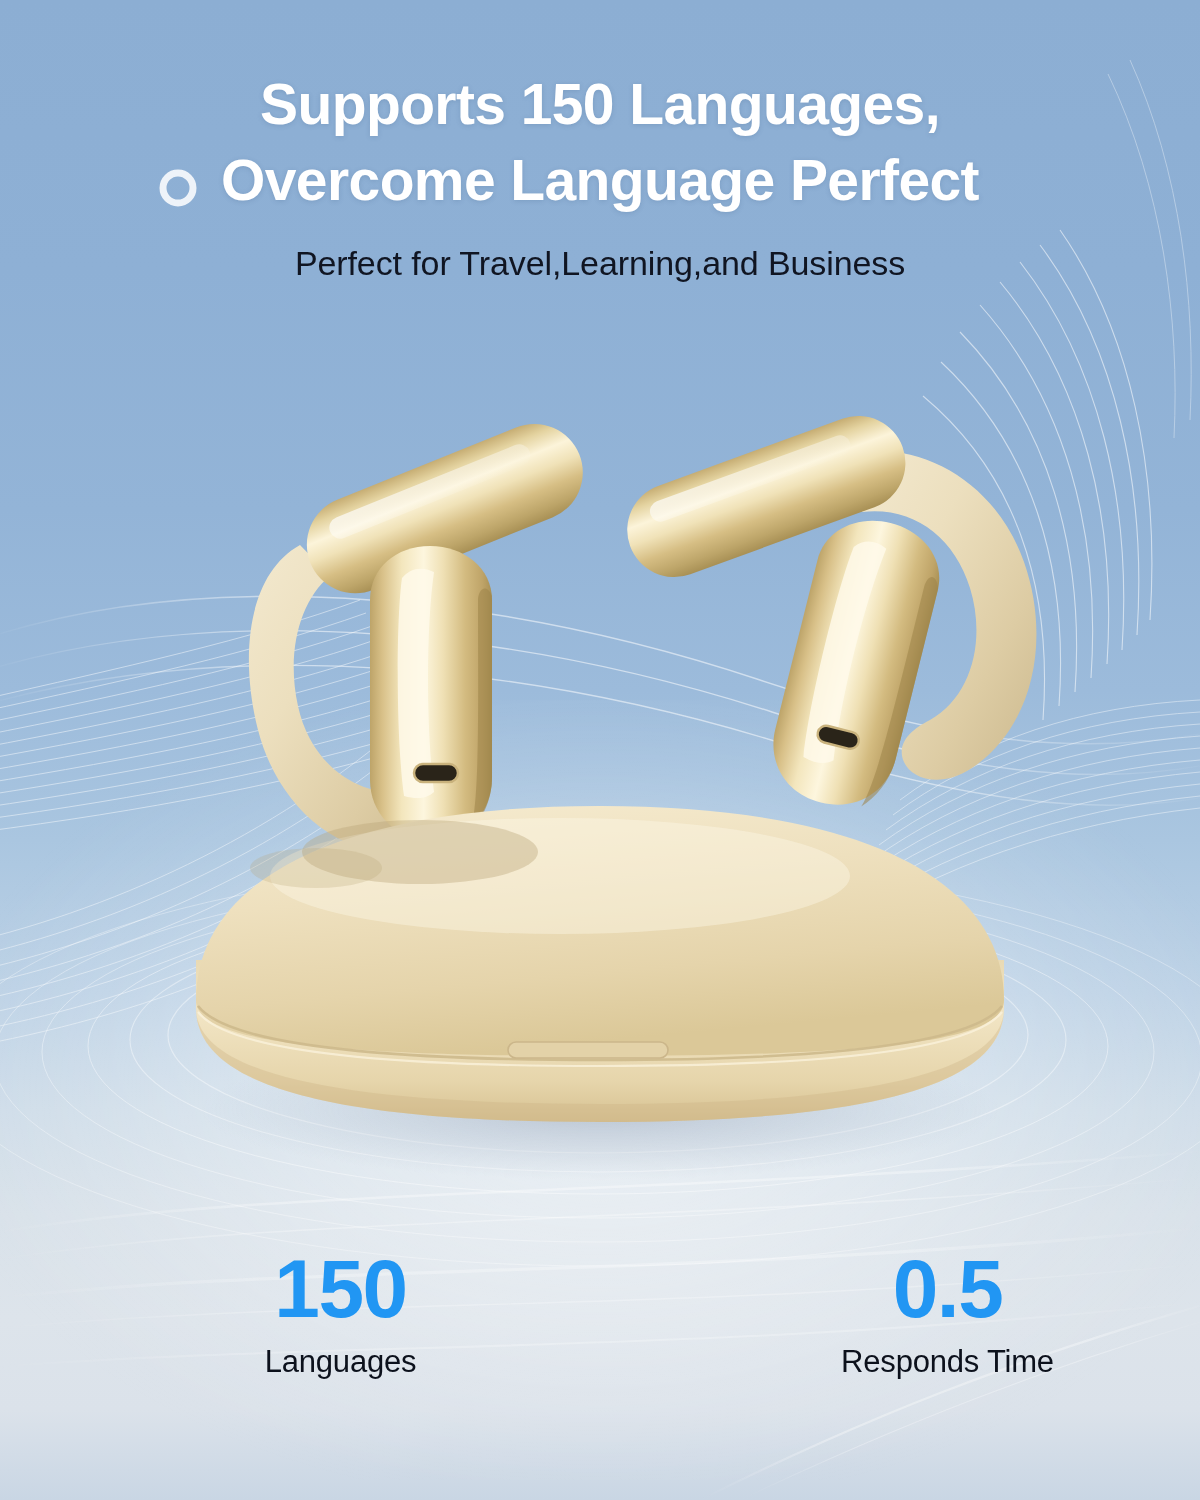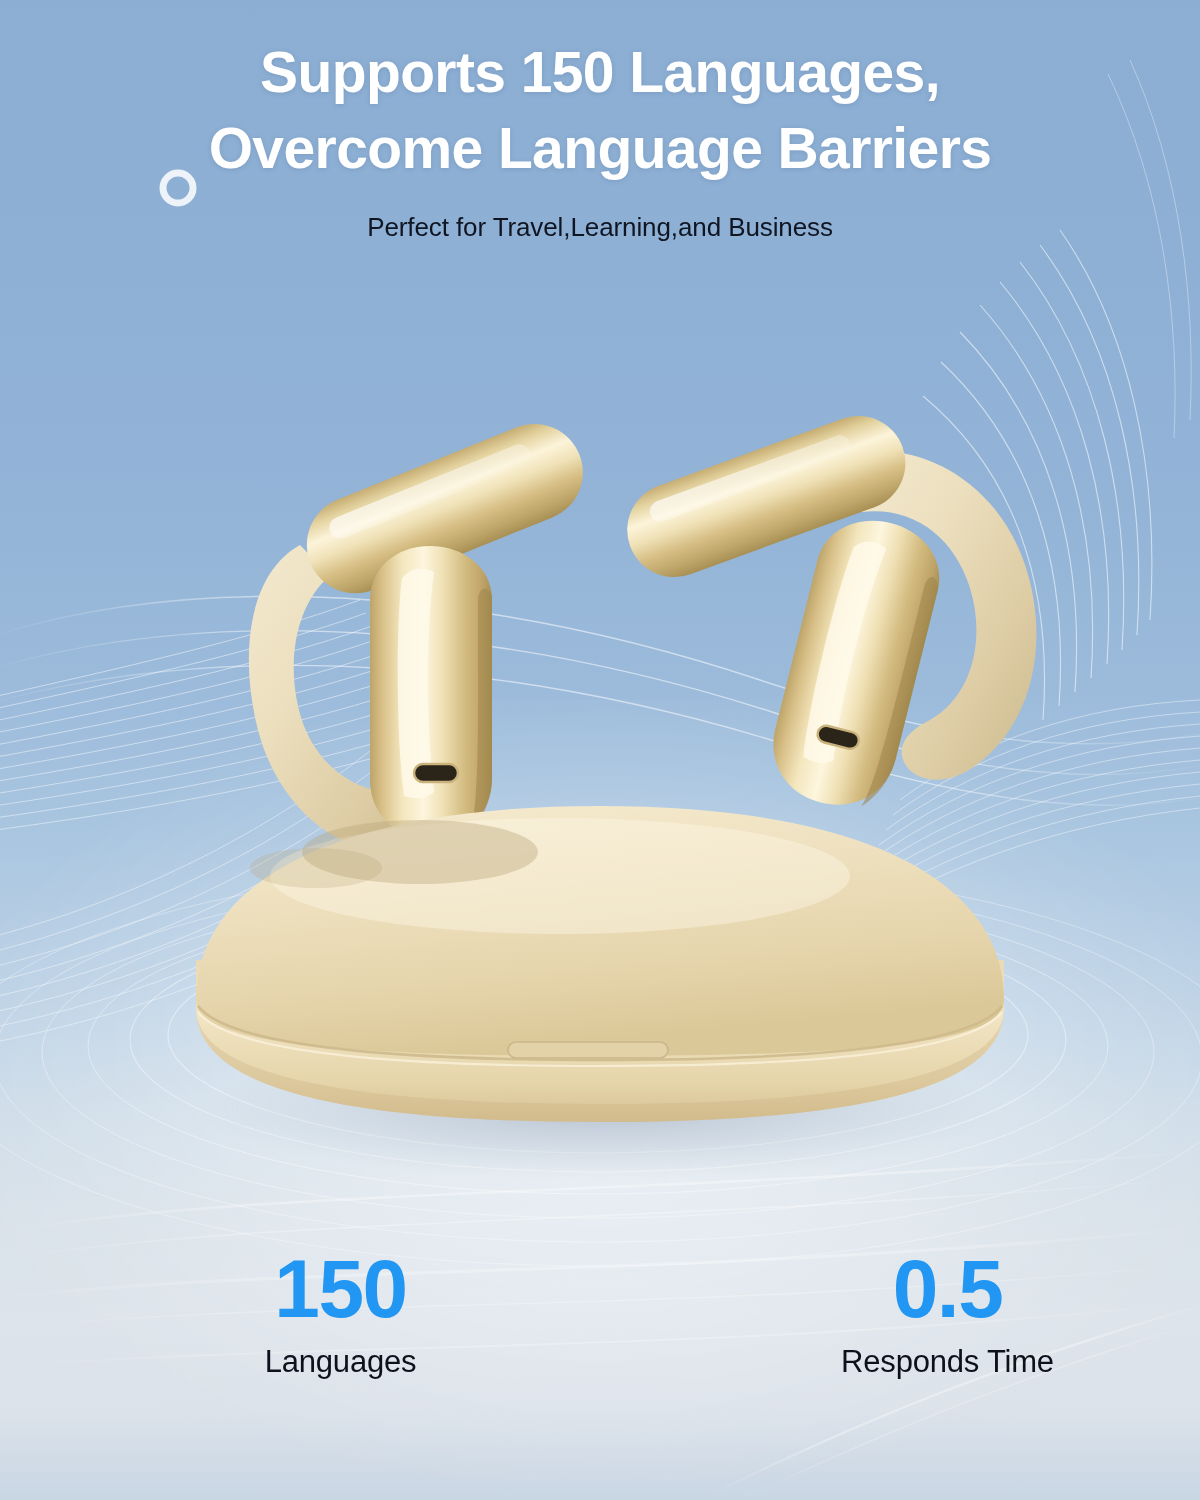--- a/index.html
+++ b/index.html
@@ -49,37 +49,37 @@
         rgba(255,255,255,.10) 58%,
         rgba(255,255,255,0) 76%);
     pointer-events:none;
   }
 
   
   .header{
     position:absolute; top:0; left:0;
     width:1200px;
     text-align:center;
-    padding-top:34px;
+    padding-top:66px;
     z-index:6;
   }
   .headline{
     color:#ffffff;
     font-weight:700;
     font-size:57px;
     line-height:76px;
     letter-spacing:-0.6px;
     text-shadow:0 1px 5px rgba(60,90,130,.22);
     font-stretch:condensed;
   }
   .headline .l2{ display:block; }
   .subhead{
     margin-top:26px;
     color:#101522;
-    font-size:26px;
+    font-size:34px;
     font-weight:400;
     letter-spacing:-0.1px;
   }
 
   
   .product{
     position:absolute;
     left:0; top:0;
     width:1200px; height:1500px;
     z-index:5;
@@ -224,21 +224,21 @@
 
       <circle cx="178" cy="188" r="15" fill="none" stroke="#ffffff" stroke-width="7" opacity=".85"></circle>
     </g>
   </svg>
 
   <div class="glow"></div>
 
   <div class="header">
     <h1 class="headline">
       <span>Supports 150 Languages,</span>
-      <span class="l2">Overcome Language Barriers</span>
+      <span class="l2">Overcome Language Perfect</span>
     </h1>
     <div class="subhead">Perfect for Travel,Learning,and Business</div>
   </div>
 
   <svg class="product" viewBox="0 0 1200 1500">
     <defs>
 
       <linearGradient id="goldPod" x1="0" y1="0" x2="1" y2="0">
         <stop offset="0" stop-color="#bda469"></stop>
         <stop offset=".10" stop-color="#d8c088"></stop>

